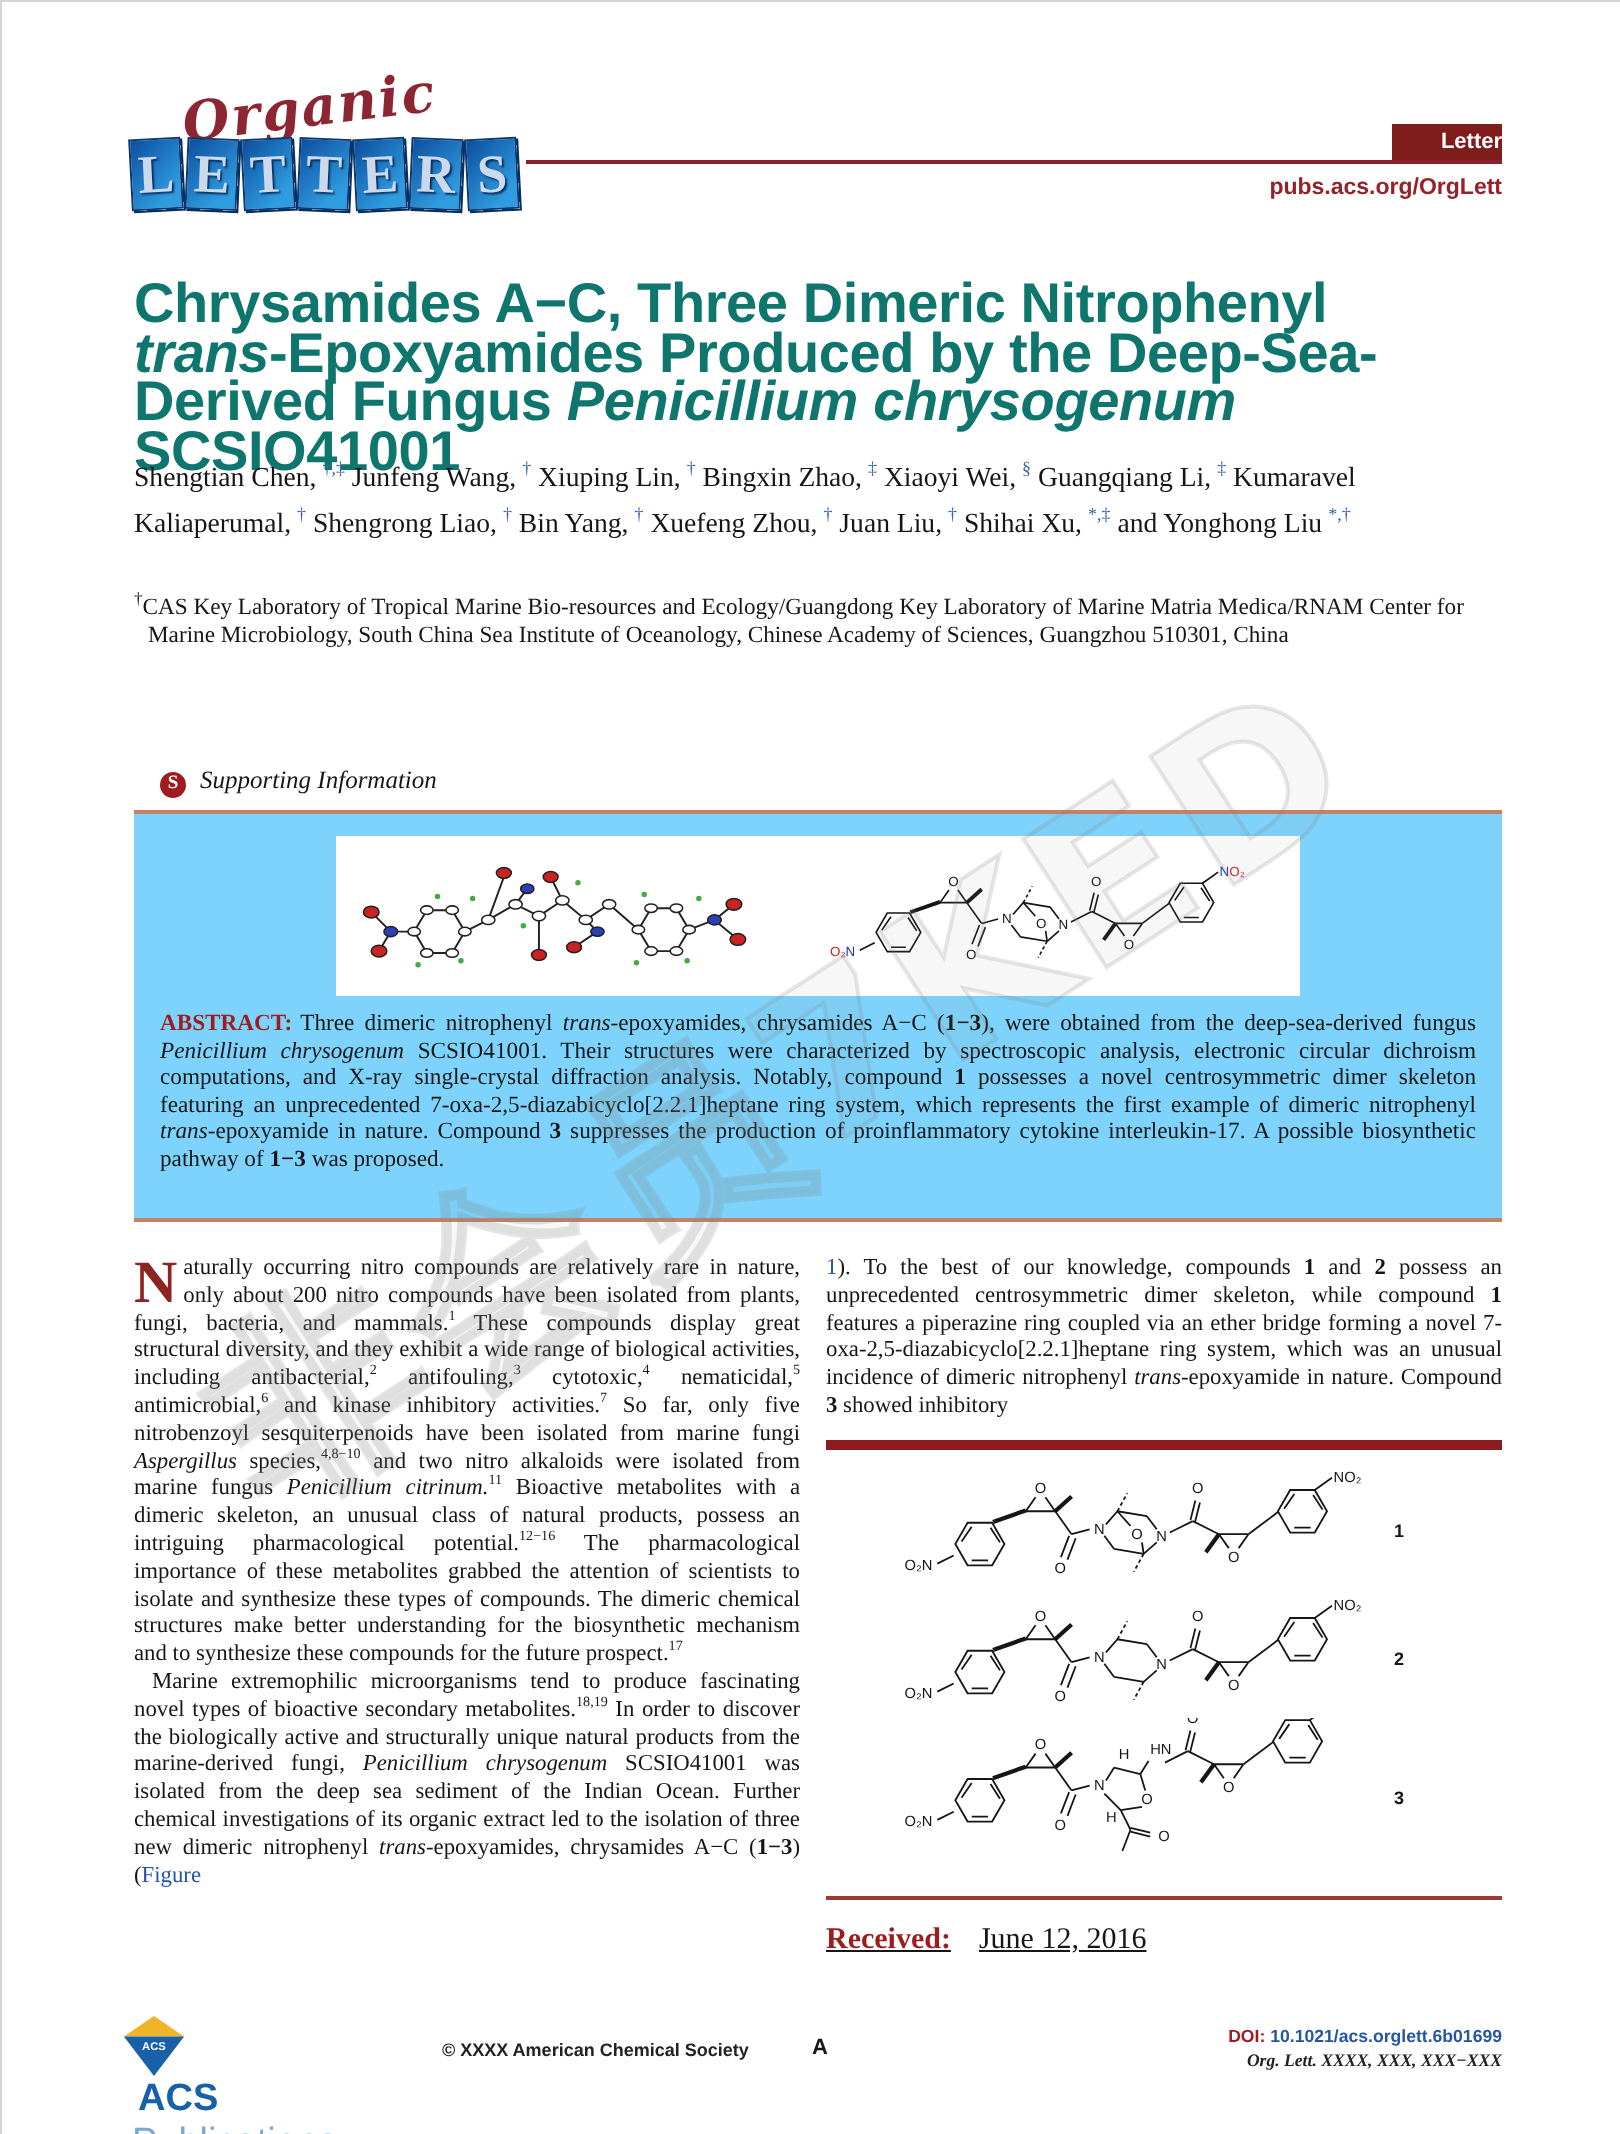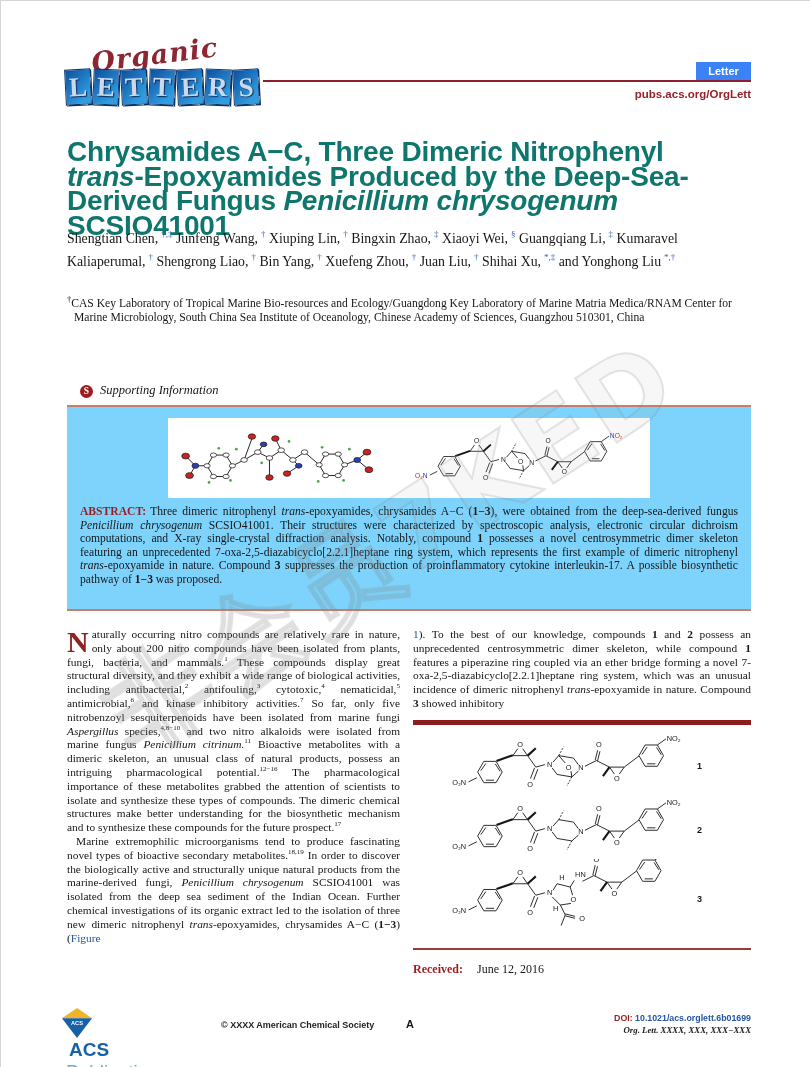--- a/index.html
+++ b/index.html
@@ -11,22 +11,22 @@
   .logo-script{position:absolute;left:26px;top:-4px;font-family:"DejaVu Serif",serif;
        font-style:italic;font-weight:bold;font-size:27px;color:#8c2632;transform:rotate(-7deg);letter-spacing:1px;}
   .blocks{position:absolute;left:0;top:26px;display:flex;gap:2px;}
   .block{width:24px;height:34px;background:linear-gradient(135deg,#0d4f9e 0%,#2f9ce0 80%);
        border:1px solid #0a3a74;color:#ccd8ec;font-family:"Liberation Serif",serif;font-weight:bold;
        font-size:27px;display:flex;align-items:center;justify-content:center;
        text-shadow:1px 1px 1px #08305f;box-shadow:1px 1px 0 #08305f;}
   .block:nth-child(odd){transform:rotate(-3deg);}
   .block:nth-child(even){transform:rotate(2.5deg);}
   .hrule{position:absolute;left:262px;top:79px;width:488px;height:2px;background:#8e1f2c;}
-  .badge{position:absolute;left:695px;top:61px;width:55px;height:18px;background:#3b82f6;color:#fff;
-       font-family:"Liberation Sans",sans-serif;font-size:11px;font-weight:bold;text-align:center;line-height:18px;}
+  .badge{position:absolute;left:695px;top:61px;width:55px;height:18px;background:#7f1d1d;color:#fff;
+       font-family:"Liberation Sans",sans-serif;font-size:11px;font-weight:bold;text-align:right;line-height:18px;}
   .site{position:absolute;right:60px;top:87px;color:#982028;font-family:"Liberation Sans",sans-serif;
        font-size:11.5px;font-weight:bold;text-decoration:none;}
 
   
   .title{position:absolute;left:66px;top:139px;width:665px;font-family:"Liberation Sans",sans-serif;
        font-weight:bold;font-size:28px;line-height:24.5px;color:#0f766e;letter-spacing:-0.2px;}
   .authors{position:absolute;left:66px;top:224px;width:650px;font-size:13.8px;line-height:18.5px;}
   .au-sup{vertical-align:super;font-size:9px;color:#3a63ad;}
   .authors .au{margin-right:3px;}
 
@@ -57,21 +57,21 @@
   .b{font-weight:bold;}
   .sup{vertical-align:super;font-size:0.62em;line-height:0;}
   .link{color:#2456a4;}
 
   
   .figblock{margin-top:9px;}
   .figbar{height:5px;background:#8e1c1c;margin-bottom:6px;}
   .figsvg{display:block;margin-left:36px;}
   .caption{font-size:10.8px;line-height:13px;margin:7px 0 0 0;text-align:left;}
   .recrule{height:2px;background:#9c3b35;margin-top:10px;}
-  .received{margin-top:12px;font-size:12px;}
+  .received{margin-top:12px;font-size:15px;text-decoration:underline;}
   .rec-label{color:#9e1b1e;font-weight:bold;margin-right:14px;}
 
   
   .footer{position:absolute;left:60px;top:1004px;width:690px;height:50px;font-family:"Liberation Sans",sans-serif;}
   .acslogo{position:absolute;left:0;top:2px;display:flex;align-items:flex-start;flex-direction:column;}
   .acs-text{font-size:19px;font-weight:bold;color:#1761a8;margin-left:8px;}
   .pub-text{font-size:19px;color:#7aa8d4;margin-left:5px;}
   .copyright{position:absolute;left:160px;top:15px;font-size:9px;font-weight:bold;color:#222;}
   .pageletter{position:absolute;left:345px;top:13px;font-size:11px;font-weight:bold;}
   .doiblock{position:absolute;right:0;top:8px;text-align:right;font-size:8.8px;font-weight:bold;line-height:11.5px;}

